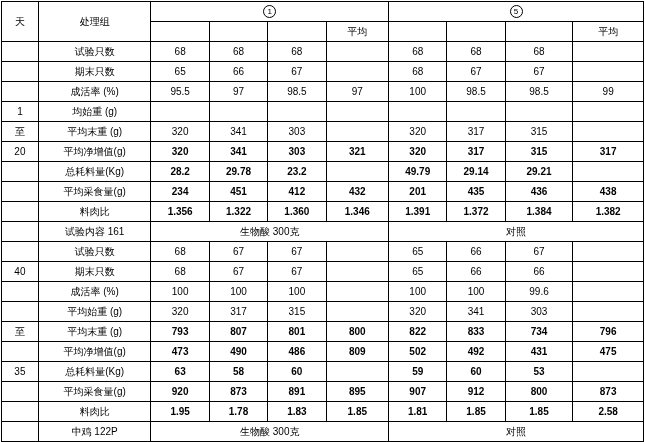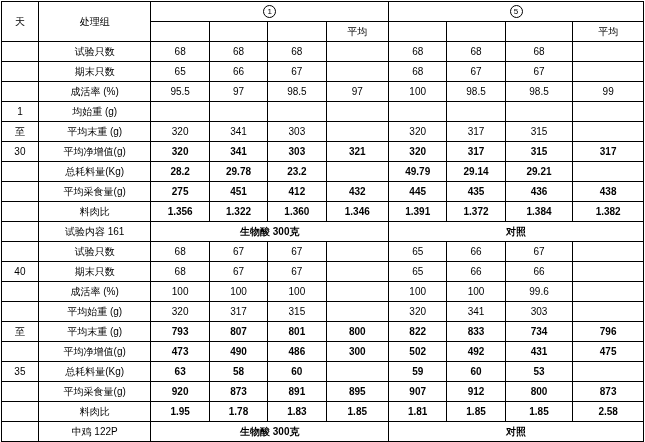--- a/index.html
+++ b/index.html
@@ -58,21 +58,21 @@
     display: inline-block;
     border: 1px solid #000;
     border-radius: 50%;
     width: 11px;
     height: 11px;
     line-height: 11px;
     font-size: 8px;
     text-align: center;
   }
   td.sect {
-    font-weight: bold;
+    font-weight: normal;
     font-size: 11px;
   }
 </style>
 </head>
 <body>
 
 <div id="sheet">
   <table class="grid">
     <colgroup>
       <col style="width:36px">
@@ -163,21 +163,21 @@
         <td>341</td>
         <td>303</td>
         <td></td>
         <td>320</td>
         <td>317</td>
         <td>315</td>
         <td></td>
       </tr>
 
       <tr>
-        <td class="daycol">30</td>
+        <td class="daycol">20</td>
         <td class="lbl">平均净增值(g)</td>
         <td class="bold">320</td>
         <td class="bold">341</td>
         <td class="bold">303</td>
         <td class="bold">321</td>
         <td class="bold">320</td>
         <td class="bold">317</td>
         <td class="bold">315</td>
         <td class="bold">317</td>
       </tr>
@@ -191,25 +191,25 @@
         <td class="bold"></td>
         <td class="bold">49.79</td>
         <td class="bold">29.14</td>
         <td class="bold">29.21</td>
         <td class="bold"></td>
       </tr>
 
       <tr>
         <td class="daycol"></td>
         <td class="lbl">平均采食量(g)</td>
-        <td class="bold">275</td>
+        <td class="bold">234</td>
         <td class="bold">451</td>
         <td class="bold">412</td>
         <td class="bold">432</td>
-        <td class="bold">445</td>
+        <td class="bold">201</td>
         <td class="bold">435</td>
         <td class="bold">436</td>
         <td class="bold">438</td>
       </tr>
 
       <tr>
         <td class="daycol"></td>
         <td class="lbl">料肉比</td>
         <td class="bold">1.356</td>
         <td class="bold">1.322</td>
@@ -292,21 +292,21 @@
         <td class="bold">734</td>
         <td class="bold">796</td>
       </tr>
 
       <tr>
         <td class="daycol"></td>
         <td class="lbl">平均净增值(g)</td>
         <td class="bold">473</td>
         <td class="bold">490</td>
         <td class="bold">486</td>
-        <td class="bold">300</td>
+        <td class="bold">809</td>
         <td class="bold">502</td>
         <td class="bold">492</td>
         <td class="bold">431</td>
         <td class="bold">475</td>
       </tr>
 
       <tr>
         <td class="daycol">35</td>
         <td class="lbl">总耗料量(Kg)</td>
         <td class="bold">63</td>

